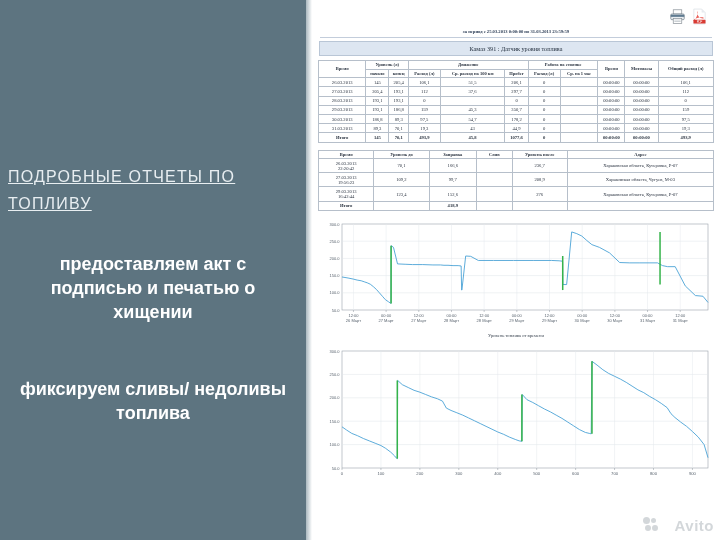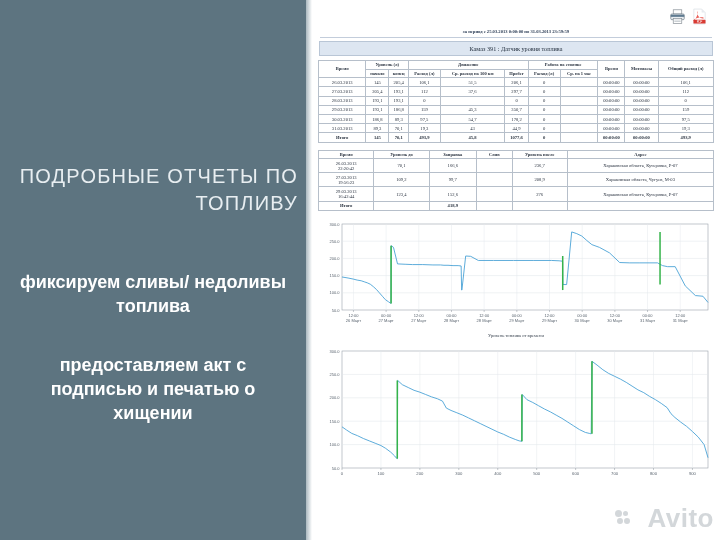--- a/index.html
+++ b/index.html
@@ -13,23 +13,24 @@
 
   
   #promo {
     position: absolute; left: 0; top: 0; width: 306px; height: 540px;
     background: #5d7480;
     display: flex; flex-direction: column;
     align-items: center; justify-content: flex-start;
     padding-top: 163px;
   }
   #promo-heading {
-    color: #e8eef1; font-size: 20px; line-height: 27px;
-    letter-spacing: 1.2px; text-align: right; font-weight: 400;
+    color: #e8eef1; font-size: 16px; line-height: 27px;
+    letter-spacing: 1.2px; text-align: left; font-weight: 400;
     width: 290px;
+    text-decoration: underline;
   }
   .promo-bold {
     color: #ffffff; font-weight: bold; font-size: 18px; line-height: 24px;
     text-align: center; width: 280px;
   }
   #promo-line2 { margin-top: 53px; }
   #promo-line3 { margin-top: 35px; }
   #promo-edge {
     position: absolute; left: 306px; top: 0; width: 6px; height: 540px;
     background: linear-gradient(to right,#aab8bf,#ffffff);
@@ -76,36 +77,36 @@
   .chart-box { margin-top: 9px; position: relative; }
   .chart-svg { display: block; width: 396px; }
   .chart-caption {
     text-align: center; font-size: 4.6px; color: #3a4450;
     font-family: "Liberation Serif", serif; margin-top: 1px;
   }
 
   
   #watermark {
     position: absolute; right: 6px; bottom: 6px;
-    font-size: 26px; font-weight: bold; color: rgba(150,160,168,.42);
+    font-size: 15px; font-weight: bold; color: rgba(150,160,168,.42);
     letter-spacing: .5px; pointer-events: none;
     display: flex; align-items: center; gap: 15px;
   }
   #wm-dots { display:inline-block; width: 17px; height: 17px; position: relative; }
   #wm-dots i { position:absolute; border-radius:50%; background: rgba(150,160,168,.42); }
 </style>
 </head>
 <body>
 
 <div id="page">
 
   <div id="promo">
     <div id="promo-heading">ПОДРОБНЫЕ ОТЧЕТЫ ПО ТОПЛИВУ</div>
+    <div class="promo-bold" id="promo-line3">предоставляем акт с подписью и печатью о хищении</div>
     <div class="promo-bold" id="promo-line2">фиксируем сливы/ недоливы топлива</div>
-    <div class="promo-bold" id="promo-line3">предоставляем акт с подписью и печатью о хищении</div>
   </div>
   <div id="promo-edge"></div>
 
   <div id="report">
 
     <div id="toolbar">
       <span>
         <svg class="tool-ico" viewBox="0 0 24 24">
           <rect x="6" y="2.5" width="12" height="6" fill="#fdfdfd" stroke="#8a9299" stroke-width="1"></rect>
           <rect x="2.5" y="8.5" width="19" height="8" rx="1.5" fill="#e9edf1" stroke="#6f7c86" stroke-width="1"></rect>

